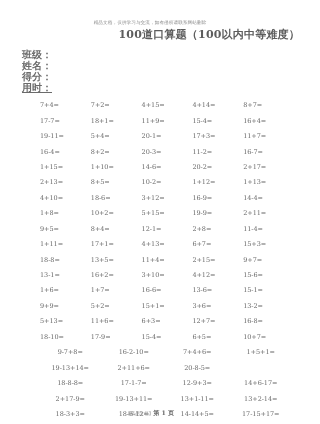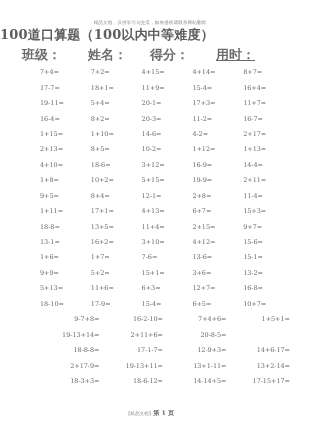--- a/index.html
+++ b/index.html
@@ -28,39 +28,40 @@
     text-align: center;
     font-size: 4.6px;
     line-height: 7px;
     color: #8a8a8a;
     letter-spacing: 0.1px;
     margin-top: 19px;
     white-space: nowrap;
   }
 
   .doc-title {
-    text-align: left;
-    font-size: 13px;
+    text-align: right;
+    font-size: 11px;
     line-height: 12px;
     font-weight: bold;
     color: #5d5d5d;
     margin-top: 3px;
     letter-spacing: 0.2px;
     white-space: nowrap;
   }
 
   .info-row {
     display: flex;
     margin-top: 8px;
     padding-left: 22px;
     padding-right: 14px;
-    font-size: 13px;
+    font-size: 10px;
     line-height: 11px;
     color: #6b6b6b;
     white-space: nowrap;
+    flex-direction: column;
   }
   .info-cell {
     font-weight: bold;
   }
   .info-cell.c0 { width: 66px; }
   .info-cell.c1 { width: 62px; }
   .info-cell.c2 { width: 66px; }
   .info-cell.c3 { width: 40px; text-decoration: underline; }
 
   
@@ -79,21 +80,21 @@
 
   .prob-row.cols5 .prob {
     width: 20%;
     text-align: left;
     padding-left: 4px;
     box-sizing: border-box;
   }
 
   .prob-row.cols4 .prob {
     width: 25%;
-    text-align: right;
+    text-align: center;
     padding-left: 5px;
     box-sizing: border-box;
   }
 
   .prob {
     font-size: 6.5px;
     line-height: 9px;
     color: #6a6a6a;
     letter-spacing: -0.05px;
   }
@@ -160,21 +161,21 @@
         <span class="prob">16-4=</span>
         <span class="prob">8+2=</span>
         <span class="prob">20-3=</span>
         <span class="prob">11-2=</span>
         <span class="prob">16-7=</span>
       </div>
       <div class="prob-row cols5">
         <span class="prob">1+15=</span>
         <span class="prob">1+10=</span>
         <span class="prob">14-6=</span>
-        <span class="prob">4-2=</span>
+        <span class="prob">20-2=</span>
         <span class="prob">2+17=</span>
       </div>
       <div class="prob-row cols5">
         <span class="prob">2+13=</span>
         <span class="prob">8+5=</span>
         <span class="prob">10-2=</span>
         <span class="prob">1+12=</span>
         <span class="prob">1+13=</span>
       </div>
       <div class="prob-row cols5">
@@ -215,21 +216,21 @@
       <div class="prob-row cols5">
         <span class="prob">13-1=</span>
         <span class="prob">16+2=</span>
         <span class="prob">3+10=</span>
         <span class="prob">4+12=</span>
         <span class="prob">15-6=</span>
       </div>
       <div class="prob-row cols5">
         <span class="prob">1+6=</span>
         <span class="prob">1+7=</span>
-        <span class="prob">7-6=</span>
+        <span class="prob">16-6=</span>
         <span class="prob">13-6=</span>
         <span class="prob">15-1=</span>
       </div>
       <div class="prob-row cols5">
         <span class="prob">9+9=</span>
         <span class="prob">5+2=</span>
         <span class="prob">15+1=</span>
         <span class="prob">3+6=</span>
         <span class="prob">13-2=</span>
       </div>

